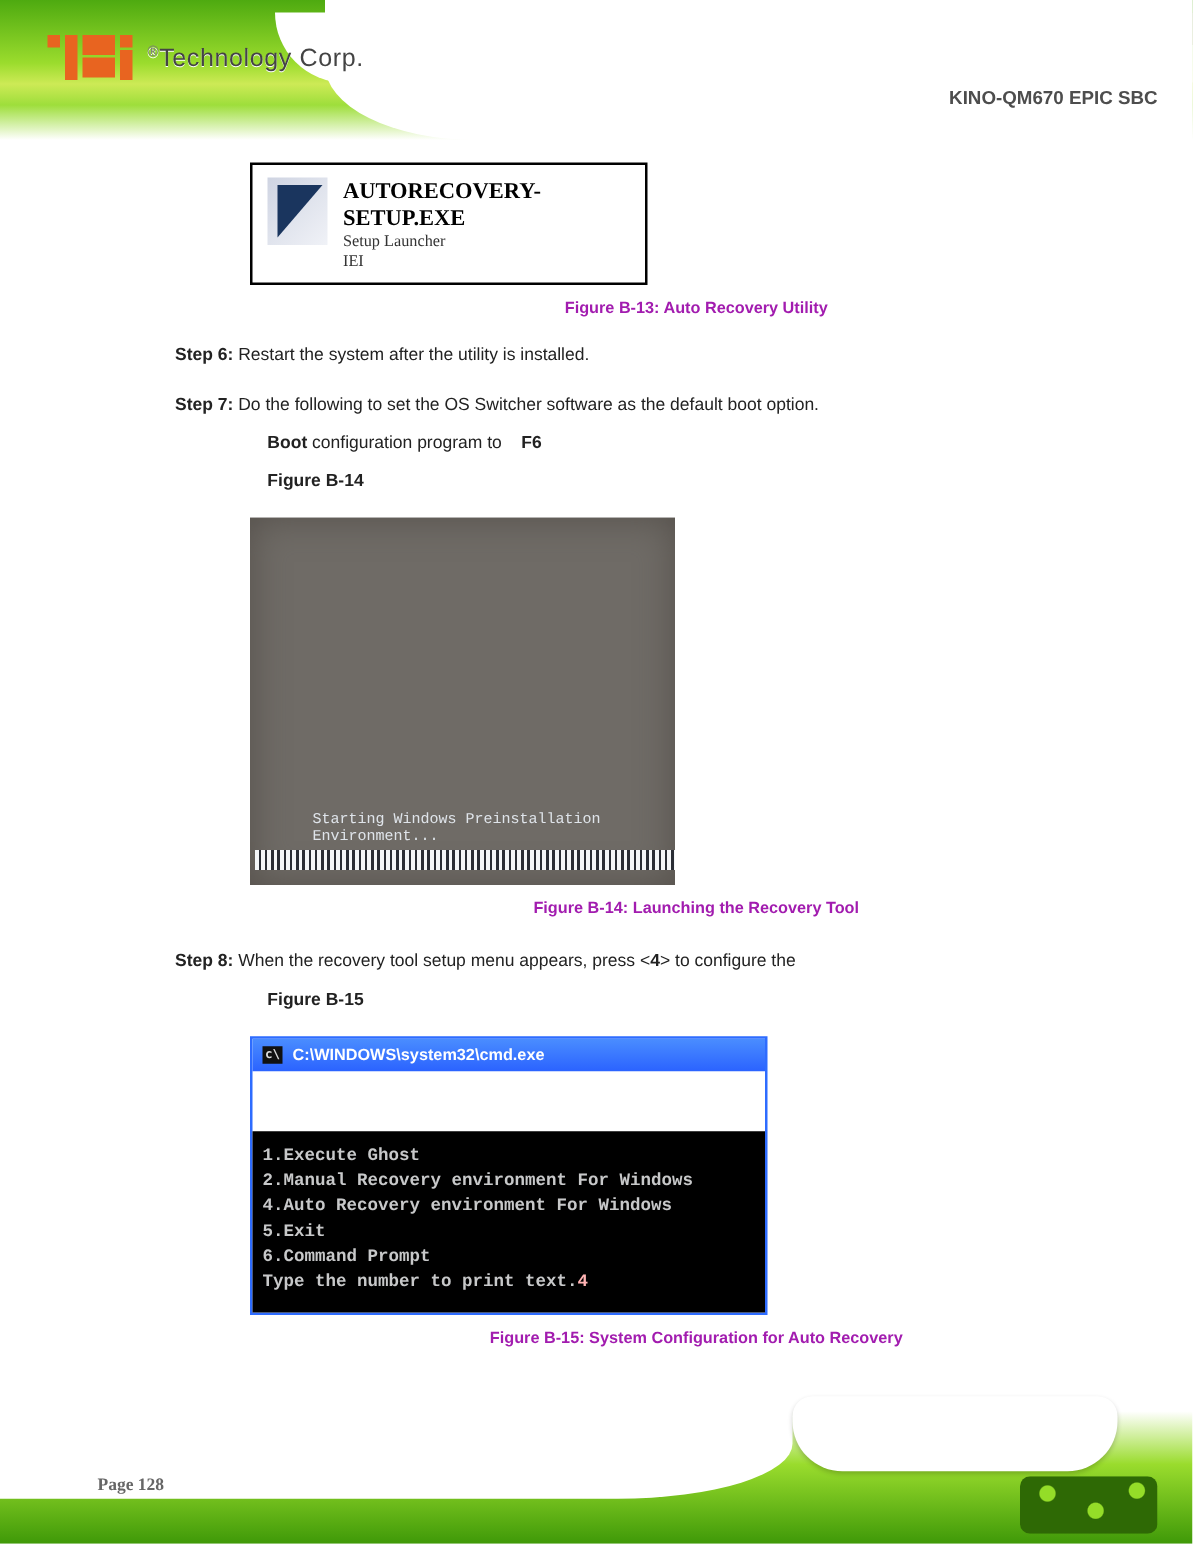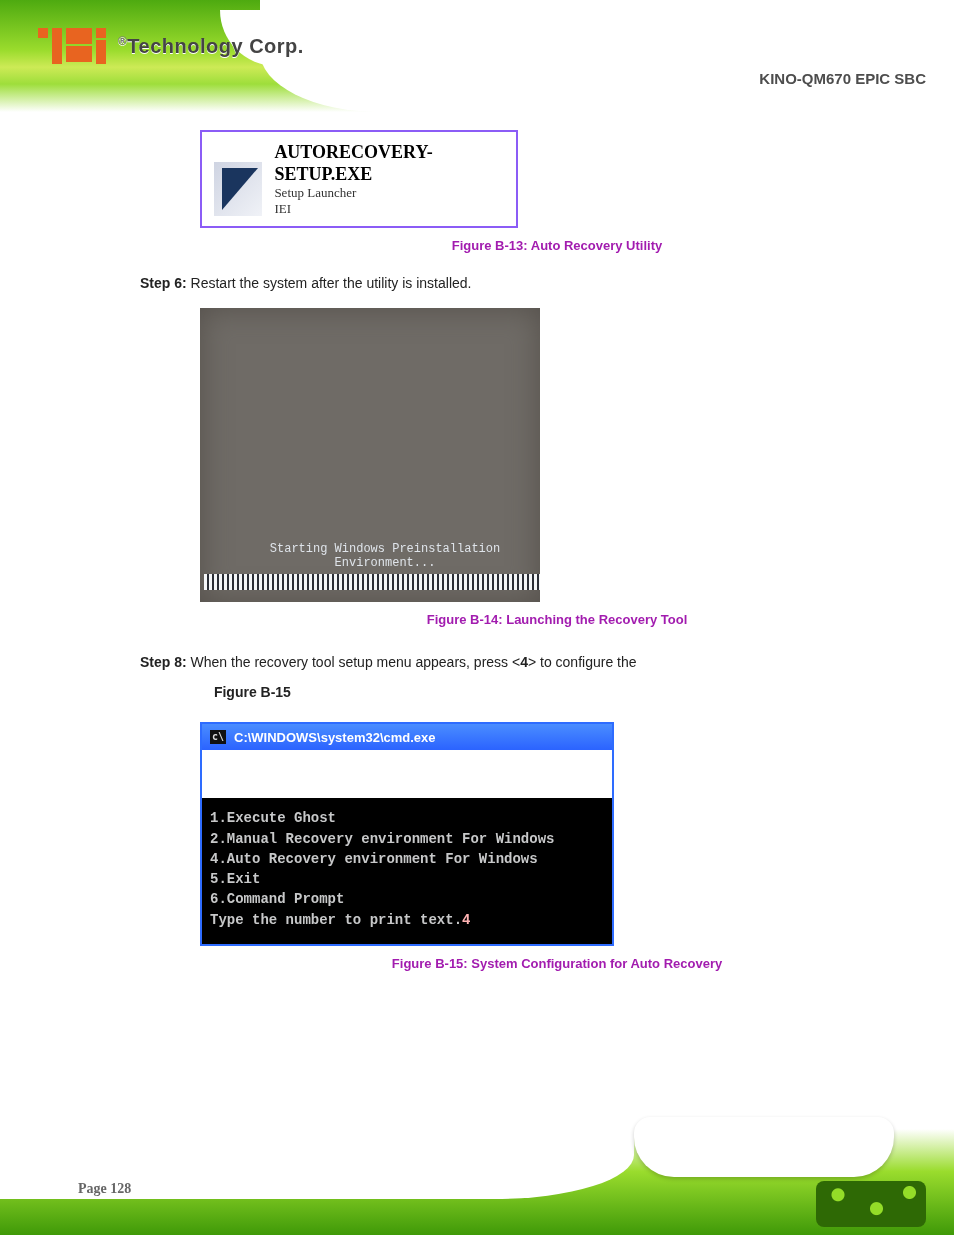--- a/index.html
+++ b/index.html
@@ -10,45 +10,45 @@
   .header-curve{position:absolute;top:0;left:260px;right:0;height:112px;
     background:#fff;border-bottom-left-radius:120px 60px;border-top-left-radius:0;}
   .header-curve::after{content:"";position:absolute;left:-40px;top:10px;width:140%;height:56px;
     background:#fff;border-radius:0 0 0 90px;}
   .pcb-lines{position:absolute;top:10px;left:260px;right:0;height:26px;
     background:repeating-linear-gradient(90deg,#4a3213 0 6px,#dba214 6px 10px);opacity:.6;}
   .logo{position:absolute;left:38px;top:28px;display:flex;align-items:center;gap:12px;}
   .logo-mark{display:flex;align-items:flex-start;gap:2px;}
   .logo-bar{display:inline-block;background:#e86420;width:10px;}
   .logo-dot{display:inline-block;background:#e86420;width:10px;height:10px;}
-  .logo-text{font-weight:700;font-size:20px;color:#444;text-shadow:0 1px 0 #fff;letter-spacing:.5px;}
+  .logo-text{font-weight:400;font-size:20px;color:#444;text-shadow:0 1px 0 #fff;letter-spacing:.5px;}
   .logo-text .reg{font-size:12px;vertical-align:super;color:#777;}
   .hdr-title{position:absolute;right:28px;top:70px;font-size:15px;color:#4d4d4d;font-weight:700;}
 
   
   .body{position:absolute;top:130px;left:0;right:0;bottom:132px;padding:0 40px 0 40px;}
-  .tile{margin:0 0 6px 160px;width:290px;border:2px solid #8b5cf6;background:#fff;
-    display:flex;align-items:flex-end;gap:12px;padding:10px 12px;}
+  .tile{margin:0 0 6px 160px;width:290px;border:2px solid #000000;background:#fff;
+    display:flex;align-items:flex-start;gap:12px;padding:10px 12px;}
   .tile .icon{width:54px;height:54px;background:linear-gradient(135deg,#cfd4e2,#f0f2f7);position:relative;}
   .tile .icon::before{content:"";position:absolute;left:8px;top:6px;border-left:36px solid #1a355e;
     border-top:0;border-bottom:42px solid transparent;}
   .tile .tlines{display:flex;flex-direction:column;line-height:1.2;}
   .tile .l1{font-family:"Times New Roman",serif;font-size:18px;font-weight:700;}
   .tile .l2,.tile .l3{font-family:"Times New Roman",serif;font-size:13px;color:#333;}
 
   .figcap{margin:10px 0 20px 160px;font-family:Verdana,Arial,sans-serif;font-weight:700;
     font-size:13px;color:#a21caf;text-align:center;}
 
   .step{margin:4px 0 14px 100px;max-width:720px;font-family:Verdana,Arial,sans-serif;font-size:14px;
     color:#222;line-height:1.45;}
   .step b{font-weight:700;}
   .stepnum{display:inline-block;width:70px;} 
 
   .winpe{margin:4px 0 8px 160px;width:340px;height:294px;background:#6f6b66;position:relative;
-    box-shadow:inset 0 0 30px #55504b;text-align:center;}
+    box-shadow:inset 0 0 30px #55504b;}
   .winpe .msg{position:absolute;left:50px;right:20px;bottom:32px;color:#dfe4ea;font-family:"Courier New",monospace;
     font-size:12px;}
   .winpe .bar{position:absolute;left:4px;right:0;bottom:12px;height:16px;
     background:repeating-linear-gradient(90deg,#f4f6f8 0 3px,#2a2d35 3px 5px);}
 
   .cmd{margin:6px 0 8px 160px;width:410px;border:2px solid #2e6cff;}
   .cmd .titlebar{background:linear-gradient(#4a8dff,#2b63ff);color:#fff;font:700 13px/1 "Tahoma",sans-serif;
     padding:6px 8px;display:flex;align-items:center;gap:8px;}
   .cmd .titlebar .ci{display:inline-block;width:16px;height:14px;background:#111;color:#ddd;font:700 10px/14px monospace;text-align:center;}
   .cmd .term{background:#000;color:#c7c8c9;font:700 14px/1.45 "Courier New",monospace;padding:10px 8px 14px;margin-top:48px;}
@@ -106,20 +106,30 @@
       </span>
     </div>
 
     <div class="figcap">Figure B-13: Auto Recovery Utility</div>
 
     <div class="step">
       <b>Step 6:</b>
       <span>Restart the system after the utility is installed.</span>
     </div>
 
+    <div class="step" style="line-height:2.2;">
+      <b>Step 7:</b>
+      <span>Do the following to set the OS Switcher software as the default boot option.</span><br>
+      <span class="stepnum"></span>
+      <b>Boot </b>
+      <span>configuration program to</span>
+      &nbsp;&nbsp;&nbsp;<b>F6</b><br>
+      <span class="stepnum"></span>
+      <b>Figure B-14</b>
+    </div>
 
     <div class="winpe">
       <div class="msg">Starting Windows Preinstallation Environment...</div>
       <div class="bar"></div>
     </div>
 
     <div class="figcap">Figure B-14: Launching the Recovery Tool</div>
 
     <div class="step" style="line-height:2.2;">
       <b>Step 8:</b>

